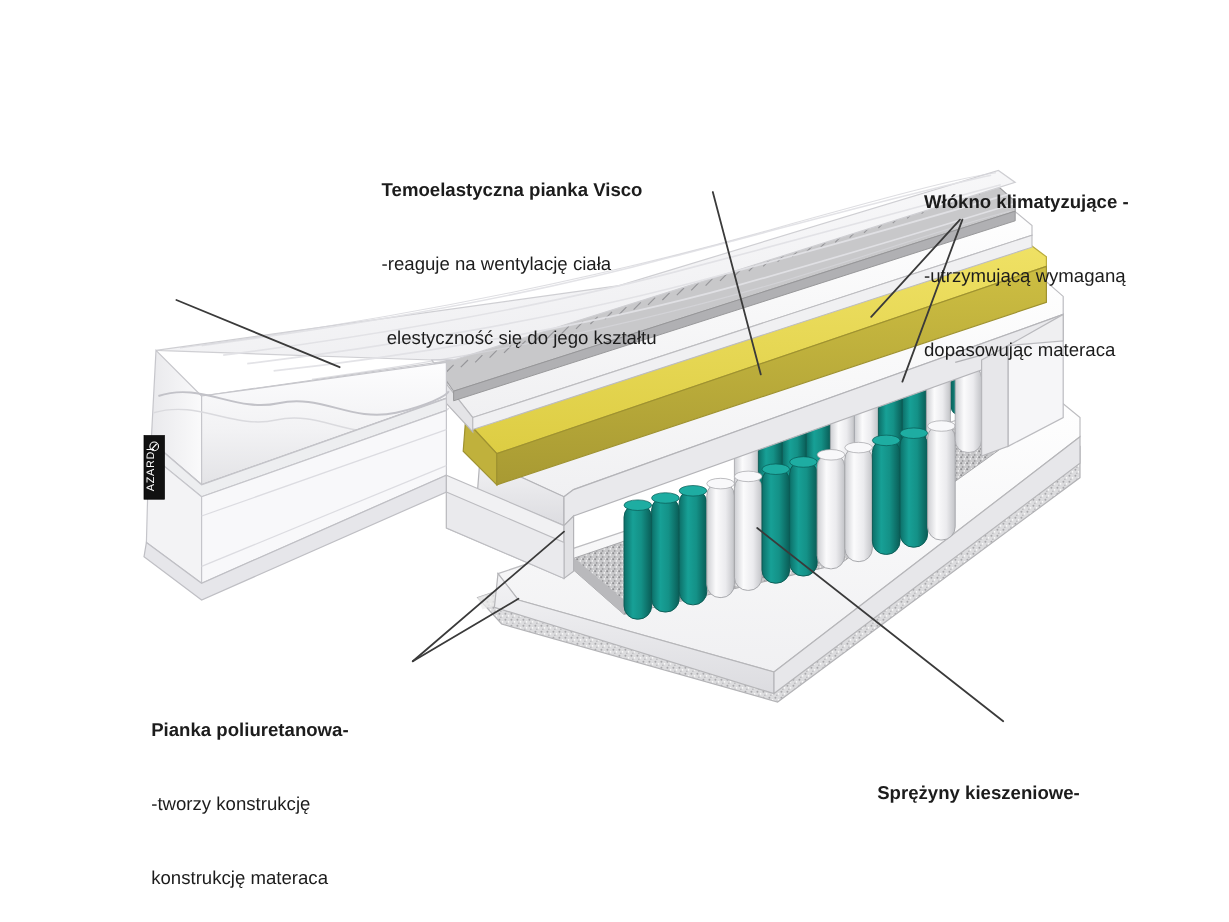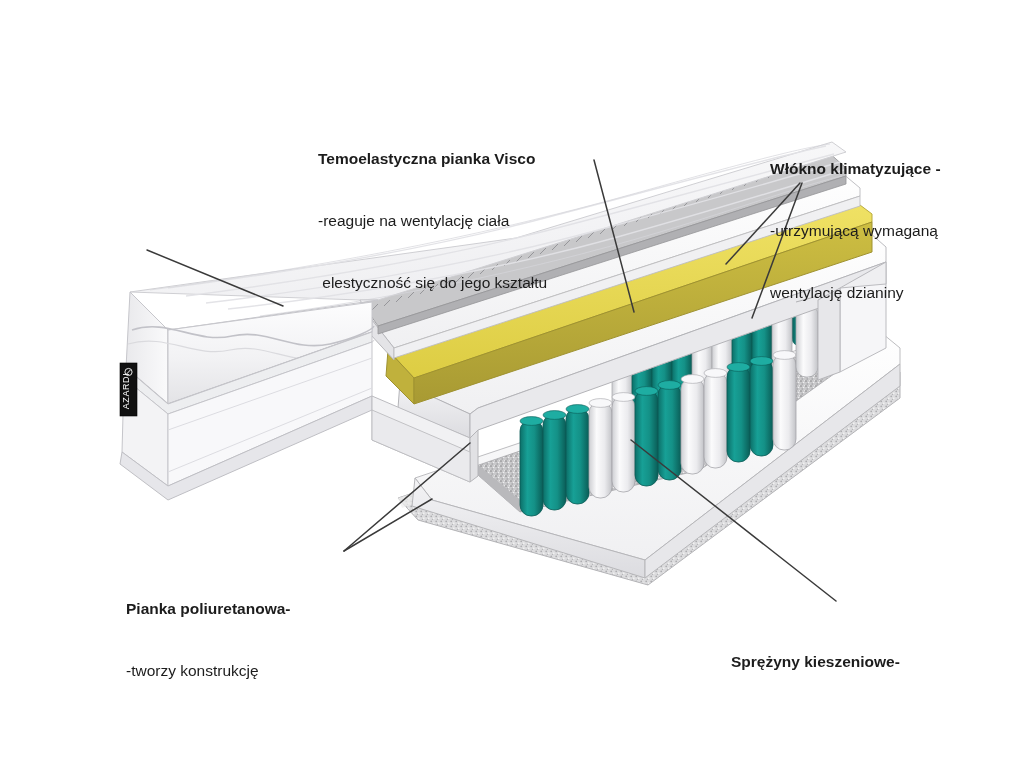--- a/index.html
+++ b/index.html
@@ -405,26 +405,27 @@
 
   <div class="callout" id="co-visco">
     <span class="ln hd">Temoelastyczna pianka Visco</span>
     <span class="ln">-reaguje na wentylację ciała</span>
     <span class="ln"> elestyczność się do jego kształtu</span>
   </div>
 
   <div class="callout" id="co-fiber">
     <span class="ln hd">Włókno klimatyzujące -</span>
     <span class="ln">-utrzymującą wymaganą</span>
-    <span class="ln">wentylację dzianiny</span>
+    <span class="ln">dopasowując materaca</span>
   </div>
 
   <div class="callout" id="co-pufoam">
     <span class="ln hd">Pianka poliuretanowa-</span>
     <span class="ln">-tworzy konstrukcję</span>
+    <span class="ln">konstrukcję materaca</span>
   </div>
 
   <div class="callout" id="co-springs">
     <span class="ln hd">Sprężyny kieszeniowe-</span>
     
     
   </div>
 
 </div>
 

